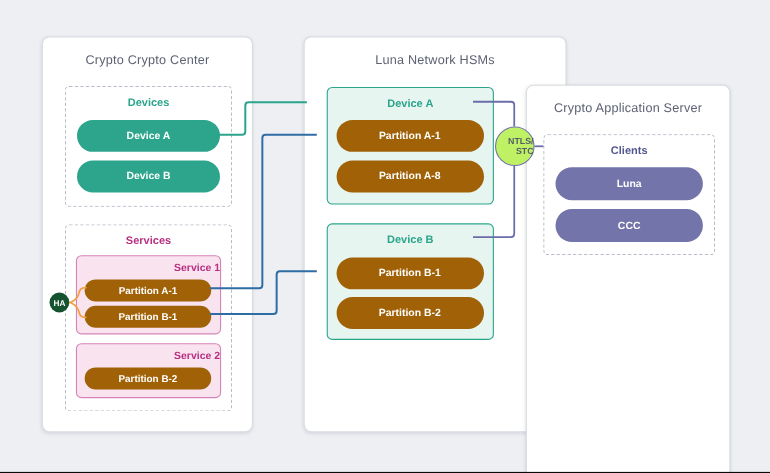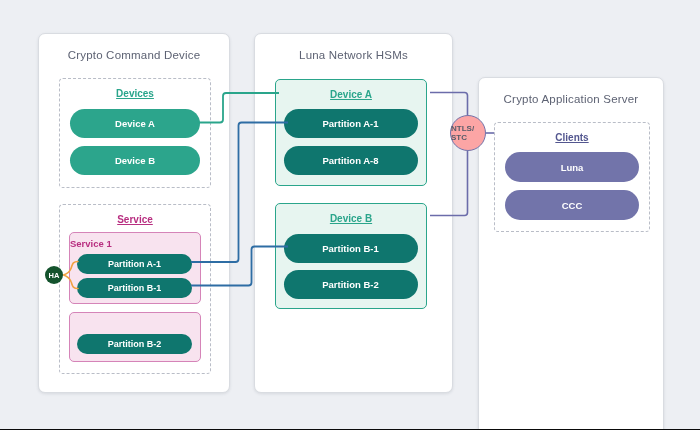--- a/index.html
+++ b/index.html
@@ -8,59 +8,59 @@
     background:#edeff3;
     font-family:"Liberation Sans", sans-serif;
   }
   .bottom-line{position:absolute;left:0;bottom:0;width:700px;height:1px;background:#0a0a0a;}
   .card{
     position:absolute;top:33px;height:358px;background:#ffffff;
     border:1px solid #d9dce1;border-radius:7px;
     box-shadow:0 1px 3px rgba(60,64,80,.12);
   }
   #card-ccc{left:38px;width:190px;}
-  #card-hsm{left:254px;width:197px;}
+  #card-hsm{left:276px;width:197px;padding-left:40px;}
   #card-app{left:478px;width:184px;margin-top:44px;}
   .card-title{
     position:absolute;top:15px;left:0;right:0;text-align:center;
     font-size:11.5px;color:#5d6273;letter-spacing:.2px;
   }
   .dashed{
     position:absolute;border:1px dashed #b9bdc7;border-radius:4px;background:transparent;
   }
   #devices-box{left:20px;top:44px;width:150px;height:108px;}
   #services-box{left:20px;top:170px;width:150px;height:168px;}
   #clients-box{left:15px;top:44px;width:154px;height:108px;}
   .sec-label{
     position:absolute;top:9px;left:0;right:0;text-align:center;
-    font-size:10px;font-weight:bold;text-decoration:underline;
+    font-size:10px;font-weight:bold;
   }
   .teal-text{color:#2aa58b;}
   .pink-text{color:#b82e80;}
   .indigo-text{color:#53568f;text-align:center;}
   .pill{
     position:absolute;display:flex;align-items:center;justify-content:center;
     color:#ffffff;font-weight:bold;border-radius:16px;
   }
   .pill-lg{width:130px;height:29px;left:10px;font-size:9.5px;}
   .pill-teal{background:#2ca58c;}
-  .pill-blue{background:#0f766e;}
+  .pill-blue{background:#a16207;}
   .pill-purple{background:#7274aa;}
   
   #dev-a{top:30px;}
   #dev-b{top:67px;}
   
   .svc{
     position:absolute;left:30px;width:132px;background:#f8e3ef;
     border:1.5px solid #d584b8;border-radius:5px;box-sizing:border-box;
   }
   #svc1{top:198px;height:72px;}
   #svc2{top:278px;height:50px;}
   .svc-label{
-    position:absolute;top:5px;left:0;right:0;text-align:left;
+    position:absolute;top:5px;left:0;right:0;text-align:right;
     font-size:9.5px;font-weight:bold;color:#b82e80;
   }
   .pill-sm{width:115px;height:20px;left:7px;font-size:9px;border-radius:10px;}
   #p-a1-svc{top:21px;}
   #p-b1-svc{top:45px;}
   #p-b2-svc{top:21px;}
   
   .hsm-box{
     position:absolute;left:20px;width:152px;background:#e7f5f0;
     border:1.5px solid #2aa58b;border-radius:5px;box-sizing:border-box;
@@ -71,57 +71,58 @@
   #p-a1-hsm{top:29px;}
   #p-a2-hsm{top:66px;}
   #p-b1-hsm{top:30px;}
   #p-b2-hsm{top:66px;}
   
   #pill-luna{top:29px;left:10px;width:134px;height:30px;font-size:9.5px;}
   #pill-ccc{top:67px;left:10px;width:134px;height:30px;font-size:9.5px;}
   
   .ntls-circle{
     position:absolute;left:450px;top:115px;width:36px;height:36px;border-radius:50%;
-    background:#fca5a5;border:1.5px solid #7173ab;box-sizing:border-box;
-    display:flex;flex-direction:column;align-items:flex-start;justify-content:center;
+    background:#bef264;border:1.5px solid #7173ab;box-sizing:border-box;
+    display:flex;flex-direction:column;align-items:flex-end;justify-content:center;
     font-size:8px;font-weight:600;color:#565b68;line-height:9px;z-index:7;
   }
   
   .ha-badge{
     position:absolute;left:45px;top:266px;width:18px;height:18px;border-radius:50%;
     background:#14532d;color:#fff;display:flex;align-items:center;justify-content:center;
     font-size:7.5px;font-weight:bold;z-index:8;
   }
   .wires{position:absolute;left:0;top:0;width:700px;height:430px;pointer-events:none;z-index:6;}
 </style>
 </head>
 <body>
 
 <div class="stage">
 
   <div class="card" id="card-ccc">
-    <div class="card-title">Crypto Command Device</div>
+    <div class="card-title">Crypto Crypto Center</div>
 
     <div class="dashed" id="devices-box">
       <div class="sec-label teal-text">Devices</div>
       <div class="pill pill-lg pill-teal" id="dev-a">Device A</div>
       <div class="pill pill-lg pill-teal" id="dev-b">Device B</div>
     </div>
 
     <div class="dashed" id="services-box">
-      <div class="sec-label pink-text">Service</div>
+      <div class="sec-label pink-text">Services</div>
     </div>
 
     <div class="svc" id="svc1">
       <div class="svc-label">Service 1</div>
       <div class="pill pill-sm pill-blue" id="p-a1-svc">Partition A-1</div>
       <div class="pill pill-sm pill-blue" id="p-b1-svc">Partition B-1</div>
     </div>
 
     <div class="svc" id="svc2">
+      <div class="svc-label">Service 2</div>
       <div class="pill pill-sm pill-blue" id="p-b2-svc">Partition B-2</div>
     </div>
   </div>
 
   <div class="card" id="card-hsm">
     <div class="card-title">Luna Network HSMs</div>
 
     <div class="hsm-box" id="hsm-dev-a">
       <div class="sec-label teal-text">Device A</div>
       <div class="pill pill-md pill-blue" id="p-a1-hsm">Partition A-1</div>

